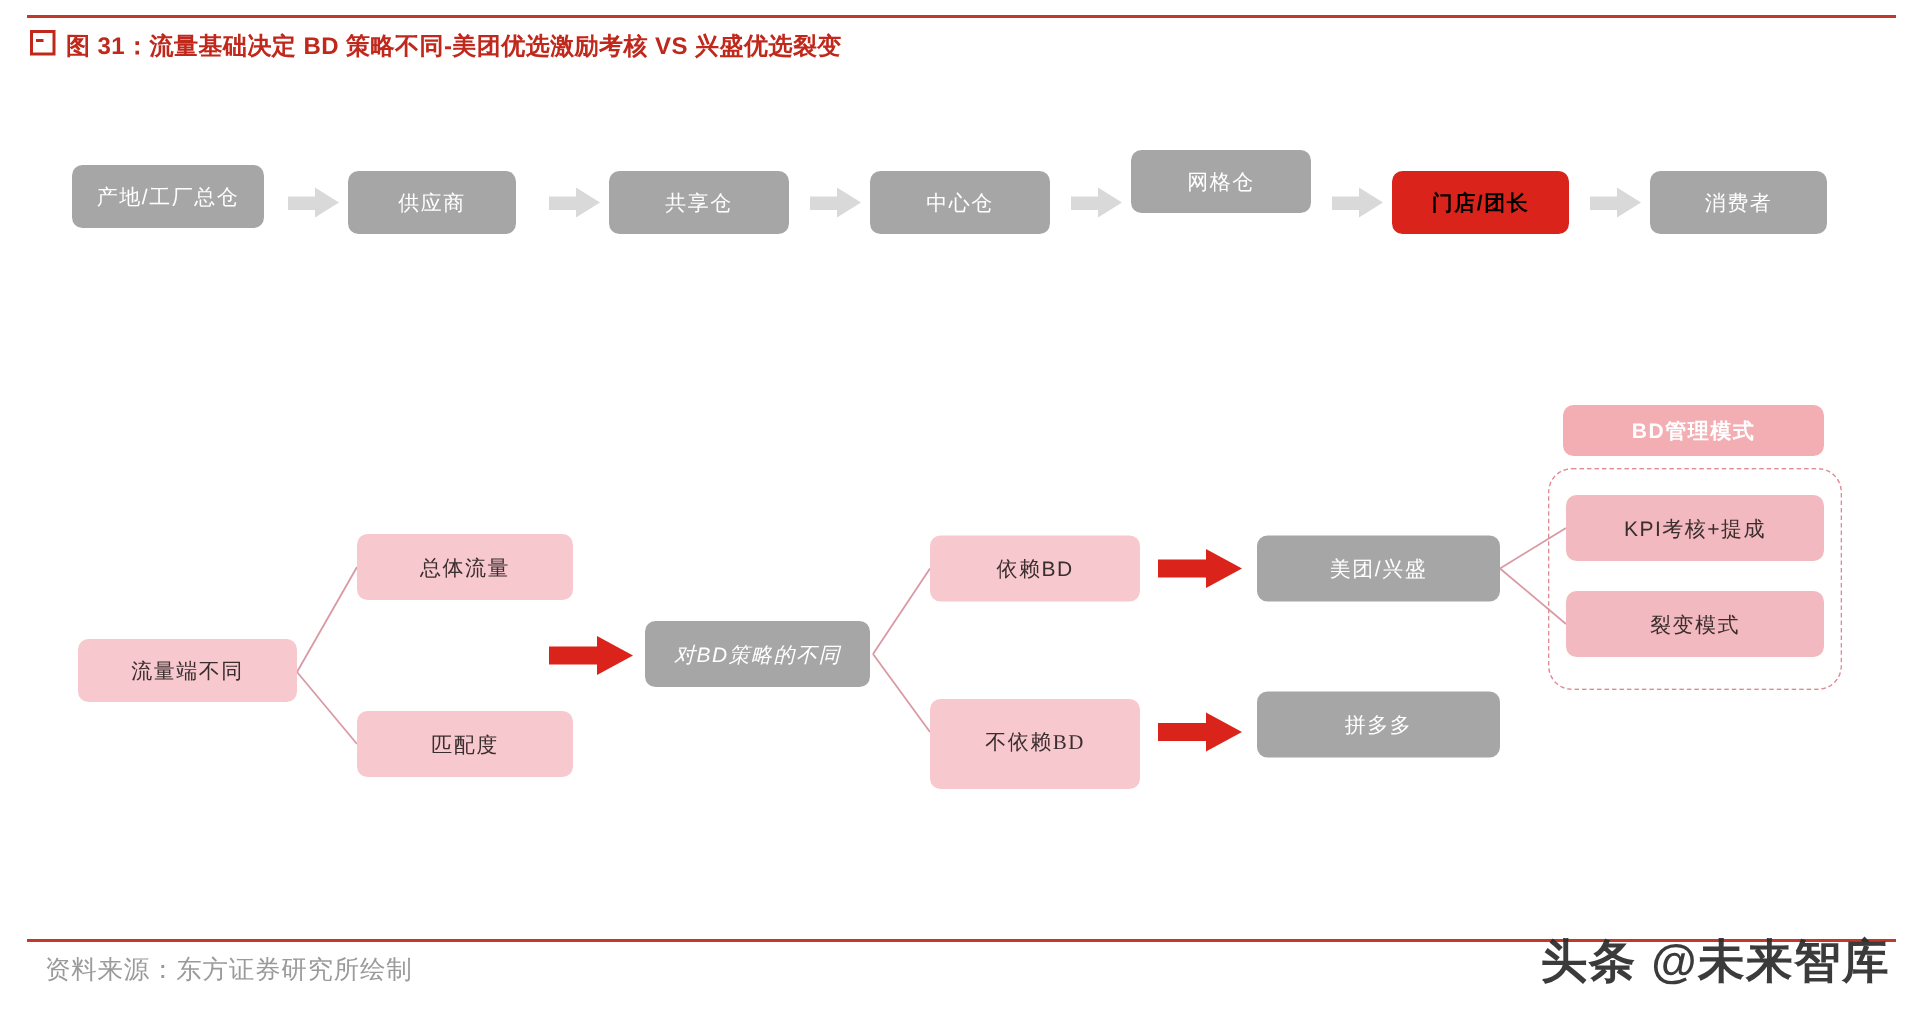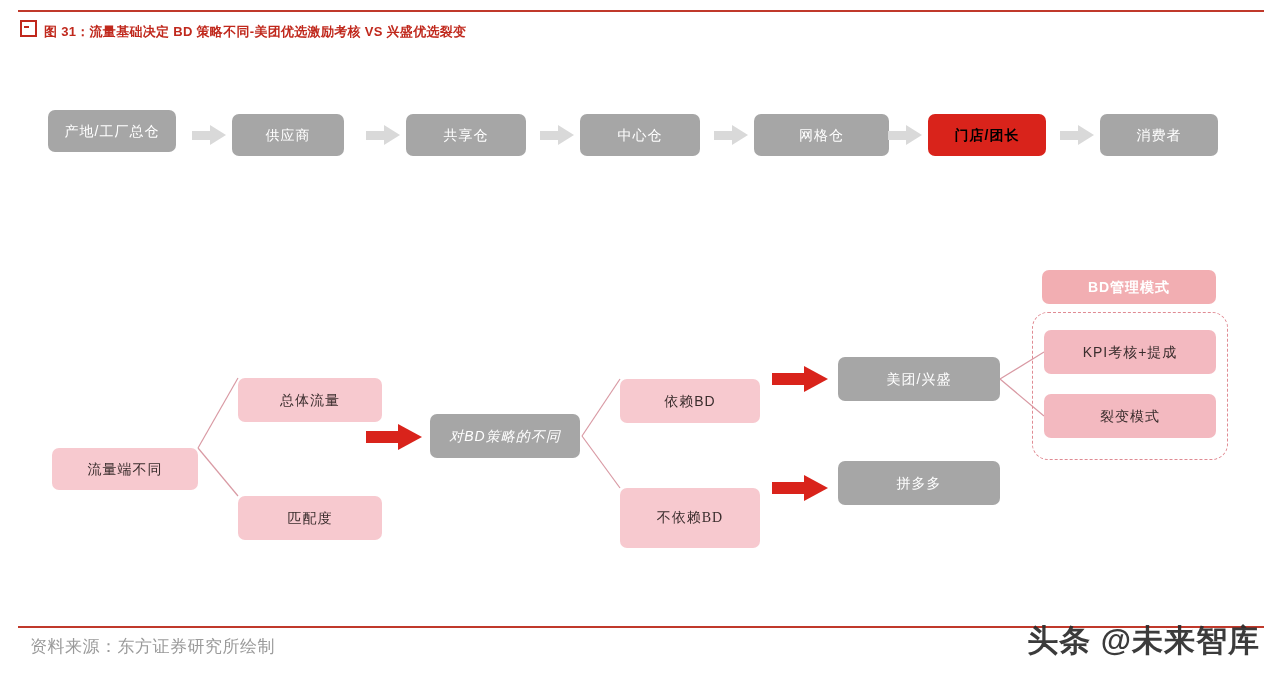--- a/index.html
+++ b/index.html
@@ -9,21 +9,21 @@
     font-family:"Liberation Sans","DejaVu Sans",sans-serif;
     position:relative;overflow:hidden;
   }
   
   .top-rule{
     position:absolute;left:18px;top:10px;width:1246px;height:2px;
     background:#c0392b;
   }
   .fig-title{
     position:absolute;left:20px;top:19px;
-    font-size:13px;font-weight:bold;color:#c0281c;
+    font-size:16px;font-weight:bold;color:#c0281c;
     letter-spacing:.3px;white-space:nowrap;
   }
   .fig-title .sq{
     display:inline-block;width:13px;height:13px;
     border:2px solid #c0281c;margin-right:7px;
     position:relative;top:1px;
   }
   .fig-title .sq::after{
     content:"";position:absolute;left:2px;top:4px;
     width:5px;height:1.5px;background:#c0281c;
@@ -45,21 +45,21 @@
   
   .node{
     position:absolute;box-sizing:border-box;
     display:flex;align-items:center;justify-content:center;
     border-radius:7px;
     font-size:14px;letter-spacing:1px;
     text-align:center;line-height:1.2;
   }
   .node.gray{background:#a6a6a6;color:#ffffff;}
   .node.red{background:#d9231b;color:#000000;font-weight:bold;}
-  .node.pink{background:#f7c9cf;color:#3a2d2d;margin-top:22px;}
+  .node.pink{background:#f7c9cf;color:#3a2d2d;}
   .node.pink-head{background:#f2aeb2;color:#ffffff;font-weight:bold;}
   .node.pink-deep{background:#f3b9c0;color:#3a2d2d;}
   
   .chev{
     position:absolute;width:34px;height:20px;
   }
   .chev .bar{
     position:absolute;left:0;top:6px;width:20px;height:9px;background:#d9d9d9;
   }
   .chev .head{
@@ -112,21 +112,21 @@
   <div class="bar"></div>
     <div class="head"></div>
 </div>
 
 <div class="node gray" style="left:580px;top:114px;width:120px;height:42px;">中心仓</div>
 <div class="chev" style="left:714px;top:125px;">
   <div class="bar"></div>
     <div class="head"></div>
 </div>
 
-<div class="node gray" style="left:754px;top:114px;width:135px;height:42px;">网格仓</div>
+<div class="node gray" style="left:754px;top:100px;width:120px;height:42px;">网格仓</div>
 <div class="chev" style="left:888px;top:125px;">
   <div class="bar"></div>
     <div class="head"></div>
 </div>
 
 <div class="node red" style="left:928px;top:114px;width:118px;height:42px;">门店/团长</div>
 <div class="chev" style="left:1060px;top:125px;">
   <div class="bar"></div>
     <div class="head"></div>
 </div>

